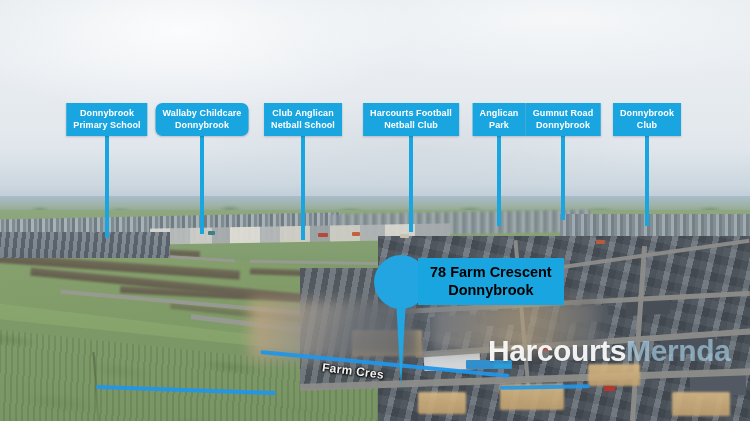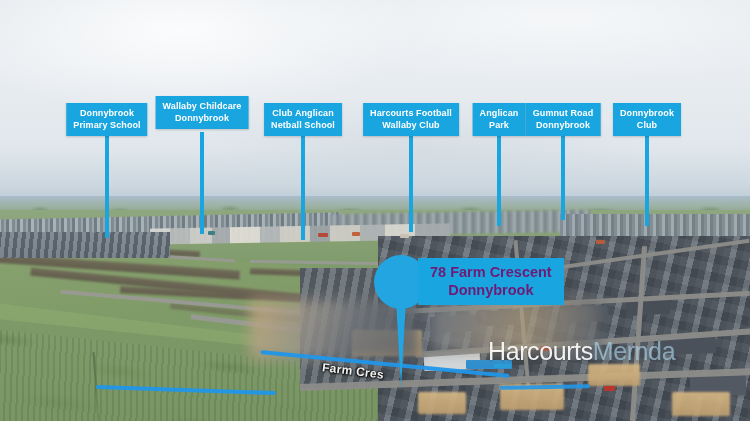--- a/index.html
+++ b/index.html
@@ -248,30 +248,30 @@
   }
   .pin-stem {
     position:absolute; left:396px; top:300px;
     width:0; height:0;
     border-left:5px solid transparent;
     border-right:5px solid transparent;
     border-top:88px solid #22a5e0;
   }
   .addr-box {
     position:absolute; left:418px; top:258px;
-    background:#19a6e0; color:#701a75;
+    background:#19a6e0; color:#000000;
     font-size:14.5px; font-weight:bold; line-height:18px;
     text-align:center; padding:5px 12px 6px;
     white-space:nowrap;
   }
 
   
   .wm {
     position:absolute; left:488px; top:334px;
-    font-size:25px; font-weight:normal; letter-spacing:-.4px;
+    font-size:30px; font-weight:bold; letter-spacing:-.4px;
     white-space:nowrap; line-height:34px;
   }
   .wm .h { color:rgba(255,255,255,.92); text-shadow:0 1px 2px rgba(0,0,0,.2); }
   .wm .m { color:rgba(175,218,240,.62); }
   .wm-bar {
     position:absolute; left:494px; top:364px; width:17px; height:4px;
     background:rgba(40,160,215,.85);
   }
 </style>
 </head>
@@ -357,33 +357,33 @@
   <div class="farm-road3"></div>
   <div class="street-name">Farm Cres</div>
 
   <div id="poi-layer">
       <div class="poi-line" style="left: 107px; top: 132px; height: 106px;"></div>
       <div class="poi-box" style="left: 107px; top: 103px;">
         <div>Donnybrook</div>
         <div>Primary School</div>
       </div>
       <div class="poi-line" style="left: 202px; top: 132px; height: 102px;"></div>
-      <div class="poi-box" style="left: 202px; top: 96px;">
+      <div class="poi-box" style="left: 202px; top: 103px; border-radius: 7px;">
         <div>Wallaby Childcare</div>
         <div>Donnybrook</div>
       </div>
       <div class="poi-line" style="left: 303px; top: 132px; height: 108px;"></div>
       <div class="poi-box" style="left: 303px; top: 103px;">
         <div>Club Anglican</div>
         <div>Netball School</div>
       </div>
       <div class="poi-line" style="left: 411px; top: 132px; height: 100px;"></div>
       <div class="poi-box" style="left: 411px; top: 103px;">
         <div>Harcourts Football</div>
-        <div>Wallaby Club</div>
+        <div>Netball Club</div>
       </div>
       <div class="poi-line" style="left: 499px; top: 132px; height: 94px;"></div>
       <div class="poi-box" style="left: 499px; top: 103px;">
         <div>Anglican</div>
         <div>Park</div>
       </div>
       <div class="poi-line" style="left: 563px; top: 132px; height: 88px;"></div>
       <div class="poi-box" style="left: 563px; top: 103px;">
         <div>Gumnut Road</div>
         <div>Donnybrook</div>

